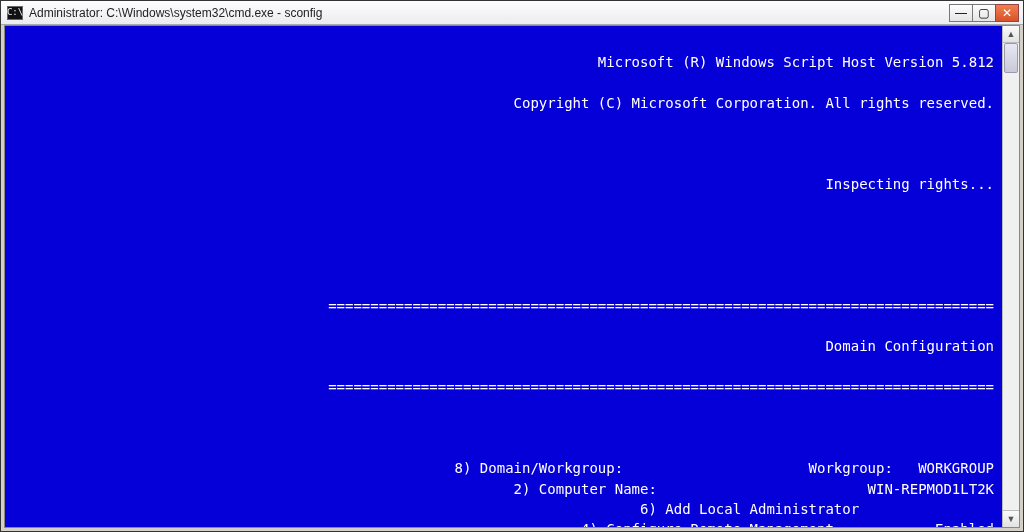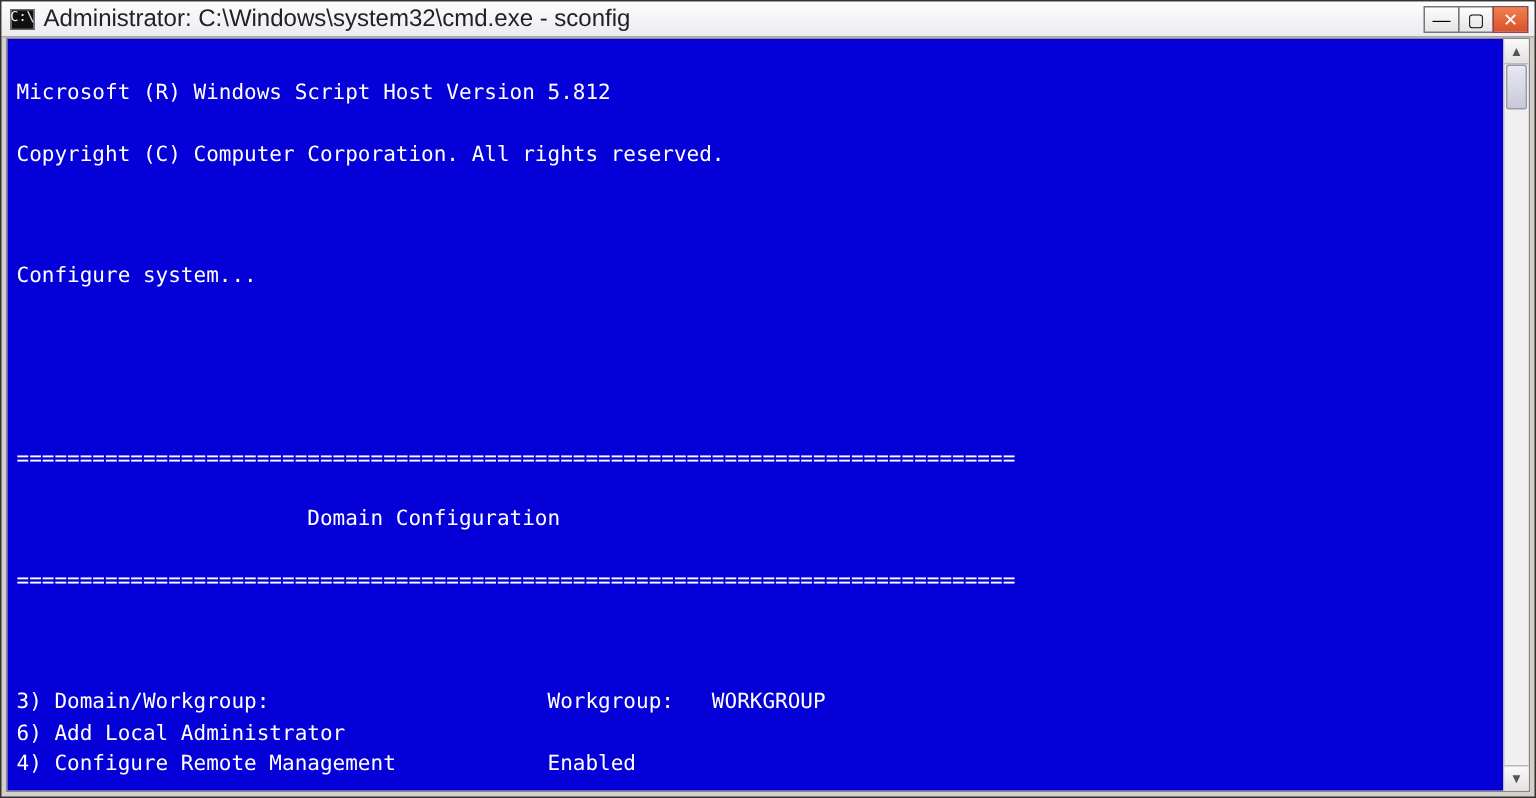--- a/index.html
+++ b/index.html
@@ -13,21 +13,21 @@
     .titlebar {
       height: 24px; background: linear-gradient(#fdfdff, #ececf0);
       border-bottom: 1px solid #aaa;
       display: flex; align-items: center; padding: 0 4px 0 6px;
     }
     .titlebar-icon {
       width: 16px; height: 14px; background: #111; border: 1px solid #666;
       display: inline-flex; align-items: center; justify-content: center;
       color: #eee; font: 9px/1 monospace; margin-right: 6px;
     }
-    .titlebar-title { flex: 1; color: #222; font-size: 16px; }
+    .titlebar-title { flex: 1; color: #222; font-size: 12px; }
     .titlebar-btns { display: flex; gap: 0; }
     .tb-btn {
       width: 24px; height: 18px; border: 1px solid #777;
       display: inline-flex; align-items: center; justify-content: center;
       font-size: 12px; cursor: pointer; background: linear-gradient(#fdfdfd,#e5e5e5);
     }
     .tb-btn + .tb-btn { margin-left: -1px; }
     .tb-close { background: linear-gradient(#f08050,#d9522b); color: #fff; border-color: #944; }
     .client {
       position: absolute; top: 24px; left: 3px; right: 3px; bottom: 3px;
@@ -40,48 +40,48 @@
       padding: 6px 8px 4px 6px; white-space: pre; overflow: hidden;
       position: relative;
     }
     .scrollbar { width: 17px; background: #f0f0f0; border-left: 1px solid #bbb; display:flex; flex-direction:column;}
     .sb-btn { height: 17px; background: linear-gradient(#fafafa,#e2e2e2); border-bottom:1px solid #bbb;
       display:flex;align-items:center;justify-content:center;color:#555;font-size:9px;cursor:pointer;}
     .sb-btn.bottom{border-top:1px solid #bbb;border-bottom:none;margin-top:auto;}
     .sb-track{flex:1;position:relative;}
     .sb-thumb{position:absolute;top:0;left:1px;right:1px;height:30px;background:linear-gradient(#e8e8f4,#c8c8d8);
       border:1px solid #99a;border-radius:2px;cursor:pointer;}
-    .line { display: block; }
+    .line { display: block; text-align: right; }
   </style>
 </head>
 <body>
 
 <div class="titlebar">
   <span class="titlebar-icon">C:\</span>
   <span class="titlebar-title">Administrator: C:\Windows\system32\cmd.exe - sconfig</span>
   <div class="titlebar-btns">
     <span class="tb-btn">—</span>
     <span class="tb-btn">▢</span>
     <span class="tb-btn tb-close">✕</span>
   </div>
 </div>
 
 <div class="client">
   <div class="console">
 <span class="line">Microsoft (R) Windows Script Host Version 5.812</span>
-<span class="line">Copyright (C) Computer Corporation. All rights reserved.</span>
+<span class="line">Copyright (C) Microsoft Corporation. All rights reserved.</span>
 <span class="line"> </span>
-<span class="line">Configure system...</span>
+<span class="line">Inspecting rights...</span>
 <span class="line"> </span>
 <span class="line"> </span>
 <span class="line">===============================================================================</span>
 <span class="line">                       Domain Configuration</span>
 <span class="line">===============================================================================</span>
 <span class="line"> </span>
-<div id="menu-items"><span class="line">3) Domain/Workgroup:                      Workgroup:   WORKGROUP</span><span class="line">6) Add Local Administrator                </span><span class="line">4) Configure Remote Management            Enabled</span></div>
+<div id="menu-items"><span class="line">8) Domain/Workgroup:                      Workgroup:   WORKGROUP</span><span class="line">2) Computer Name:                         WIN-REPMOD1LT2K</span><span class="line">6) Add Local Administrator                </span><span class="line">4) Configure Remote Management            Enabled</span></div>
 
 
   </div>
   <div class="scrollbar">
     <div class="sb-btn">▲</div>
     <div class="sb-track">
       <div class="sb-thumb"></div>
     </div>
     <div class="sb-btn bottom">▼</div>
   </div>

